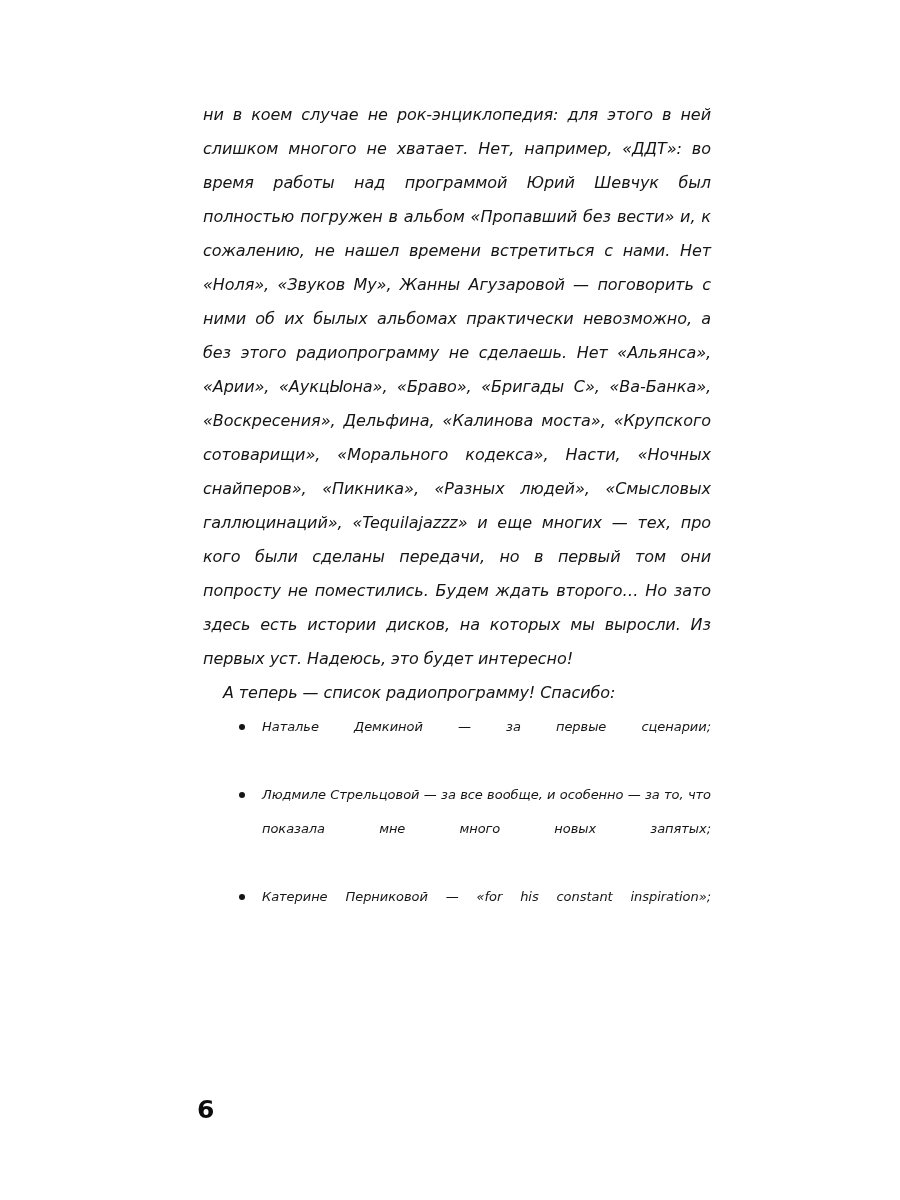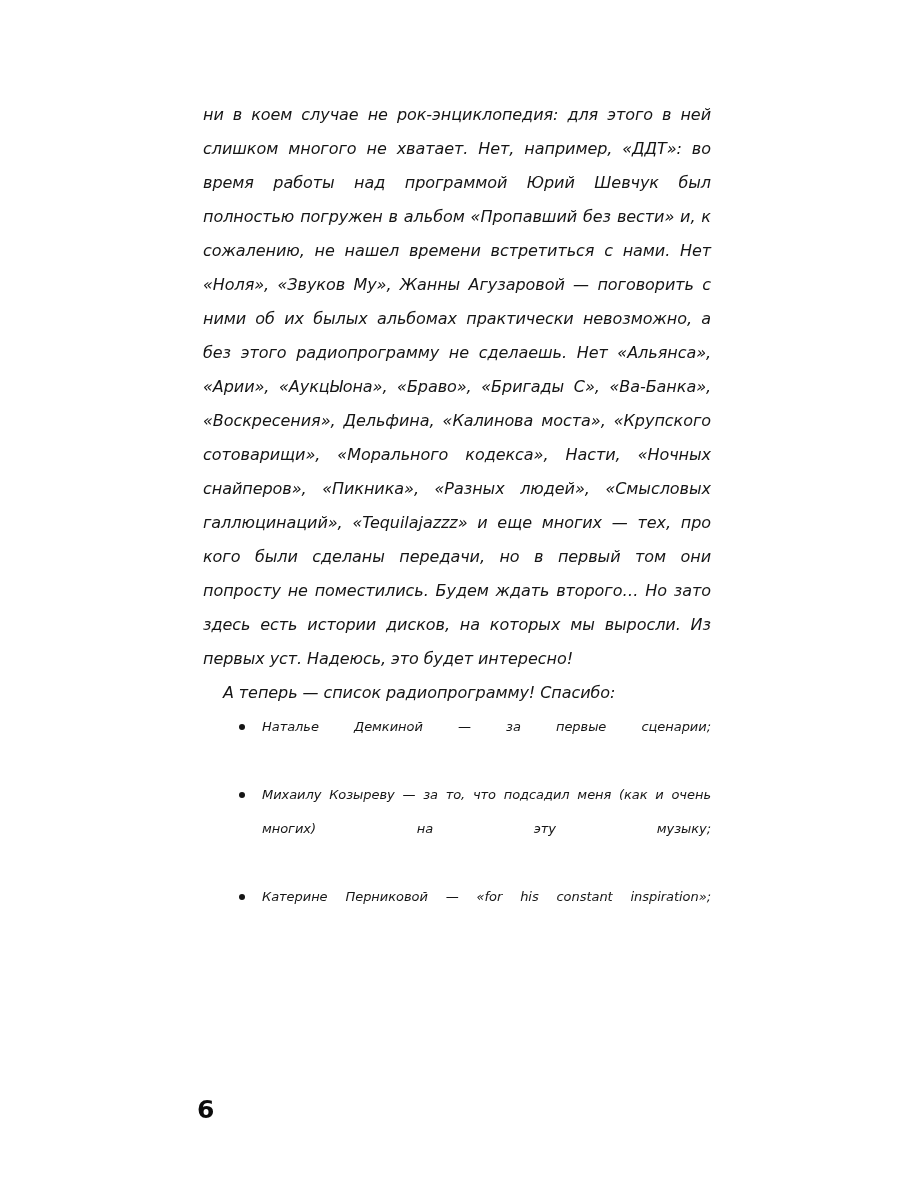--- a/index.html
+++ b/index.html
@@ -105,21 +105,21 @@
 
     <p class="para indent">А теперь — список радиопрограмму! Спасибо:</p>
 
     <ul class="thanks-list">
       <li>
         <span class="bullet-dot"></span>
         <span>Наталье Демкиной — за первые сценарии;</span>
       </li>
       <li>
         <span class="bullet-dot"></span>
-        <span>Михаилу Козыреву — за то, что подсадил меня (как и очень многих) на эту музыку;</span>
+        <span>Людмиле Стрельцовой — за все вообще, и особенно — за то, что показала мне много новых запятых;</span>
       </li>
       <li>
         <span class="bullet-dot"></span>
         <span>Катерине Перниковой — «for his constant inspiration»;</span>
       </li>
 
     </ul>
 
   </div>
 

